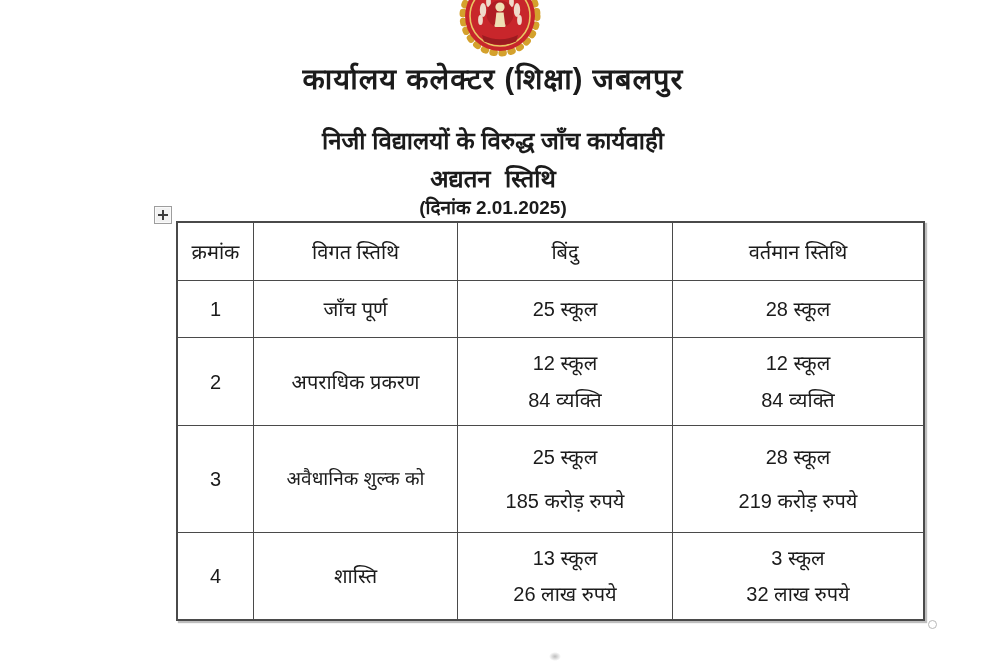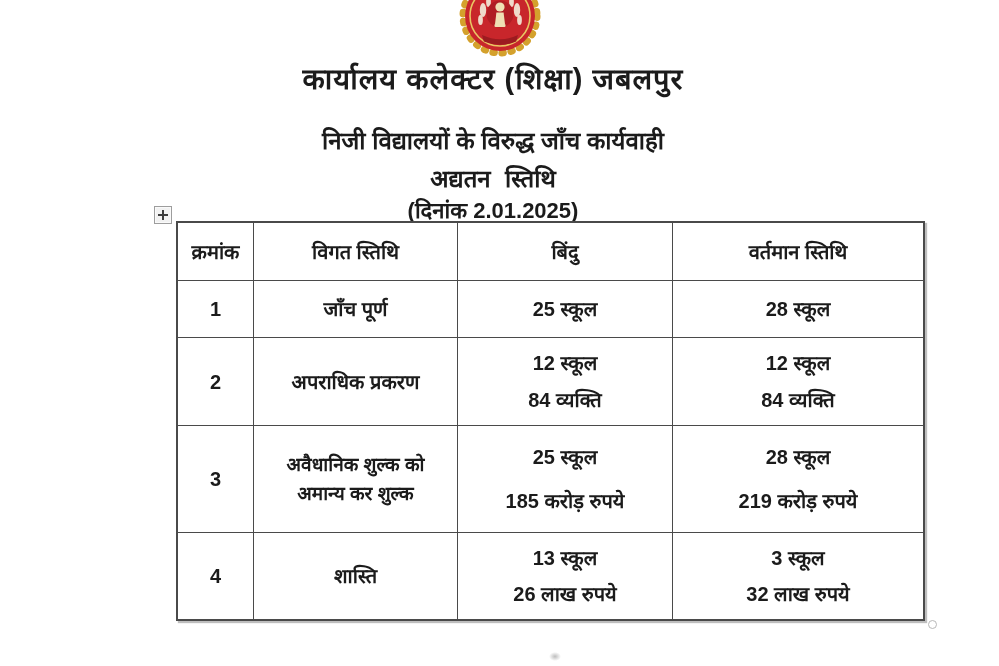--- a/index.html
+++ b/index.html
@@ -12,21 +12,21 @@
 
   
   .emblem-wrap { position:absolute; left:452px; top:0; width:96px; height:58px; overflow:hidden; }
   .emblem-svg  { position:absolute; left:0; top:-26px; }
 
   
   .title-line { position:absolute; left:0; width:986px; text-align:center; font-weight:bold; white-space:nowrap; }
   .office-title  { top:58px;  font-size:29px; letter-spacing:1px; }
   .subject-line  { top:123px; font-size:24px; }
   .status-line   { top:161px; font-size:24px;font-family:Liberation Mono, monospace; }
-  .date-line     { top:194px; font-size:22px; }
+  .date-line     { top:194px; font-size:19px; }
 
   
   .move-handle {
     position:absolute; left:154px; top:206px; width:16px; height:16px;
     background:#f2f2f2; border:1px solid #9d9d9d;
     display:flex; align-items:center; justify-content:center;
     box-shadow:0 0 0 1px rgba(255,255,255,0.6) inset;
   }
   .move-cross { position:relative; width:10px; height:10px; }
   .move-cross::before {
@@ -42,21 +42,21 @@
     box-sizing:border-box; background:#fff;
     border:2px solid #4a4a4a;
     box-shadow:2px 2px 1px rgba(110,110,110,0.45);
     display:grid;
     grid-template-columns:76px 204px 215px 250px;
     grid-template-rows:58px 57px 88px 107px 86px;
   }
   .cell {
     border-right:1.5px solid #4a4a4a; border-bottom:1.5px solid #4a4a4a;
     display:flex; flex-direction:column; align-items:center; justify-content:center;
-    font-weight:bold; font-size:20px; line-height:1.5;
+    font-weight:normal; font-size:20px; line-height:1.5;
     overflow:hidden;
   }
   .cell.lastcol { border-right:none; }
   .cell.lastrow { border-bottom:none; }
   .cell.multi   { justify-content:space-evenly; line-height:1.2; }
   .cell.tight   { line-height:1.55; font-size:19px; }
   .ln { display:block; }
 
   
   .resize-handle {
@@ -126,21 +126,20 @@
       <span class="ln">84 व्यक्ति</span>
     </div>
     <div class="cell multi lastcol">
       <span class="ln">12 स्कूल</span>
       <span class="ln">84 व्यक्ति</span>
     </div>
 
     <div class="cell">3</div>
     <div class="cell tight">
       <span class="ln">अवैधानिक शुल्क को</span>
-      <span class="ln">अमान्य कर शुल्क</span>
     </div>
     <div class="cell multi">
       <span class="ln">25 स्कूल</span>
       <span class="ln">185 करोड़ रुपये</span>
     </div>
     <div class="cell multi lastcol">
       <span class="ln">28 स्कूल</span>
       <span class="ln">219 करोड़ रुपये</span>
     </div>
 

